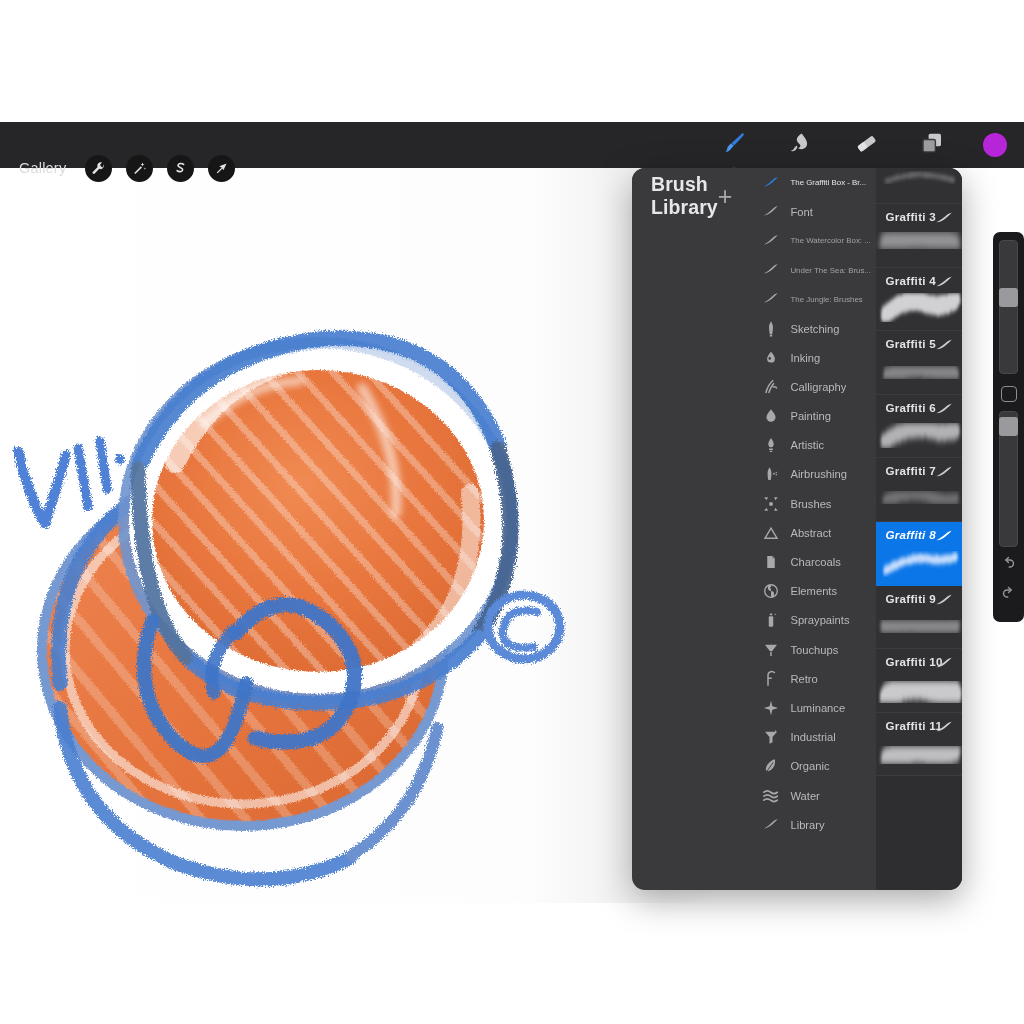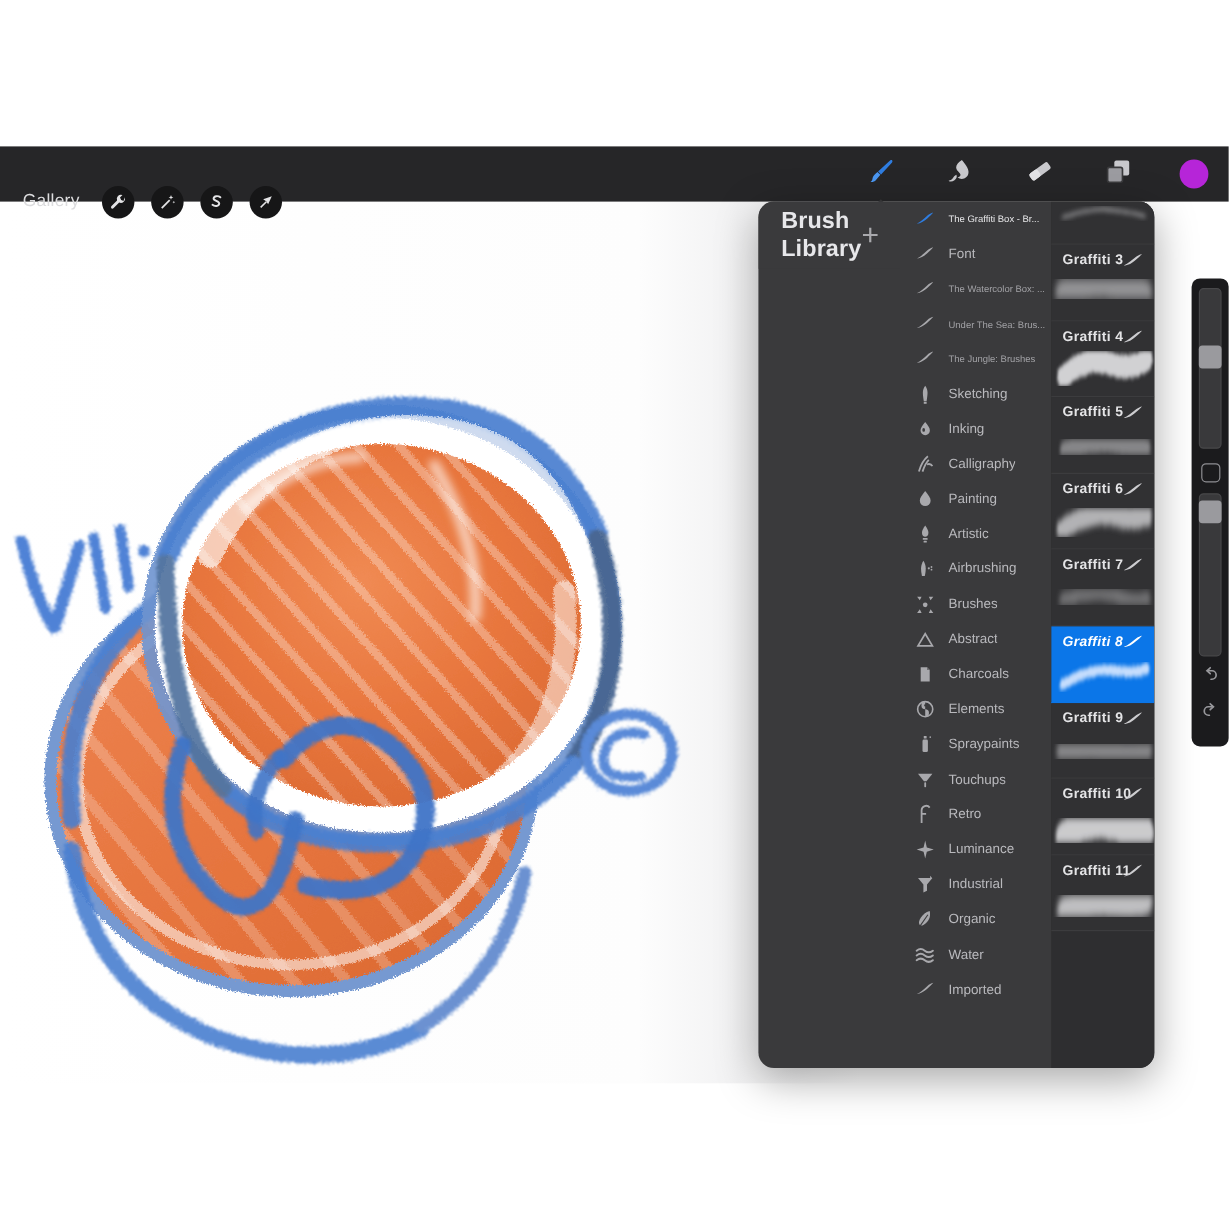--- a/index.html
+++ b/index.html
@@ -526,21 +526,21 @@
               </svg>
             </span>
             <span class="cat-label">Water</span>
           </div>
           <div class="cat-row">
             <span class="cat-icon">
               <svg width="18" height="18" viewBox="0 0 24 24" fill="#a8a8ac">
                 <path d="M2.5 16.5c4-1.5 8-5.5 12-9 2-1.7 4-3 6.5-3.5-2 2.3-4 4.4-7 7-3.3 2.9-7 5.2-11.5 5.5z"></path>
               </svg>
             </span>
-            <span class="cat-label">Imported</span>
+            <span class="cat-label">Library</span>
           </div>
         </div>
       <div id="brush-list">
           <div class="brush-card" style="height: 36px;">
             <div class="brush-stroke"><svg width="100%" height="100%" viewBox="0 0 205 64" preserveAspectRatio="none">
                 <defs>
                   <filter id="f0" x="-20%" y="-40%" width="140%" height="180%">
                     <feTurbulence type="fractalNoise" baseFrequency="0.55" numOctaves="3" seed="3" result="nn"></feTurbulence>
                     <feDisplacementMap in="SourceGraphic" in2="nn" scale="6" xChannelSelector="R" yChannelSelector="G"></feDisplacementMap>
                     <feGaussianBlur stdDeviation="4"></feGaussianBlur>

